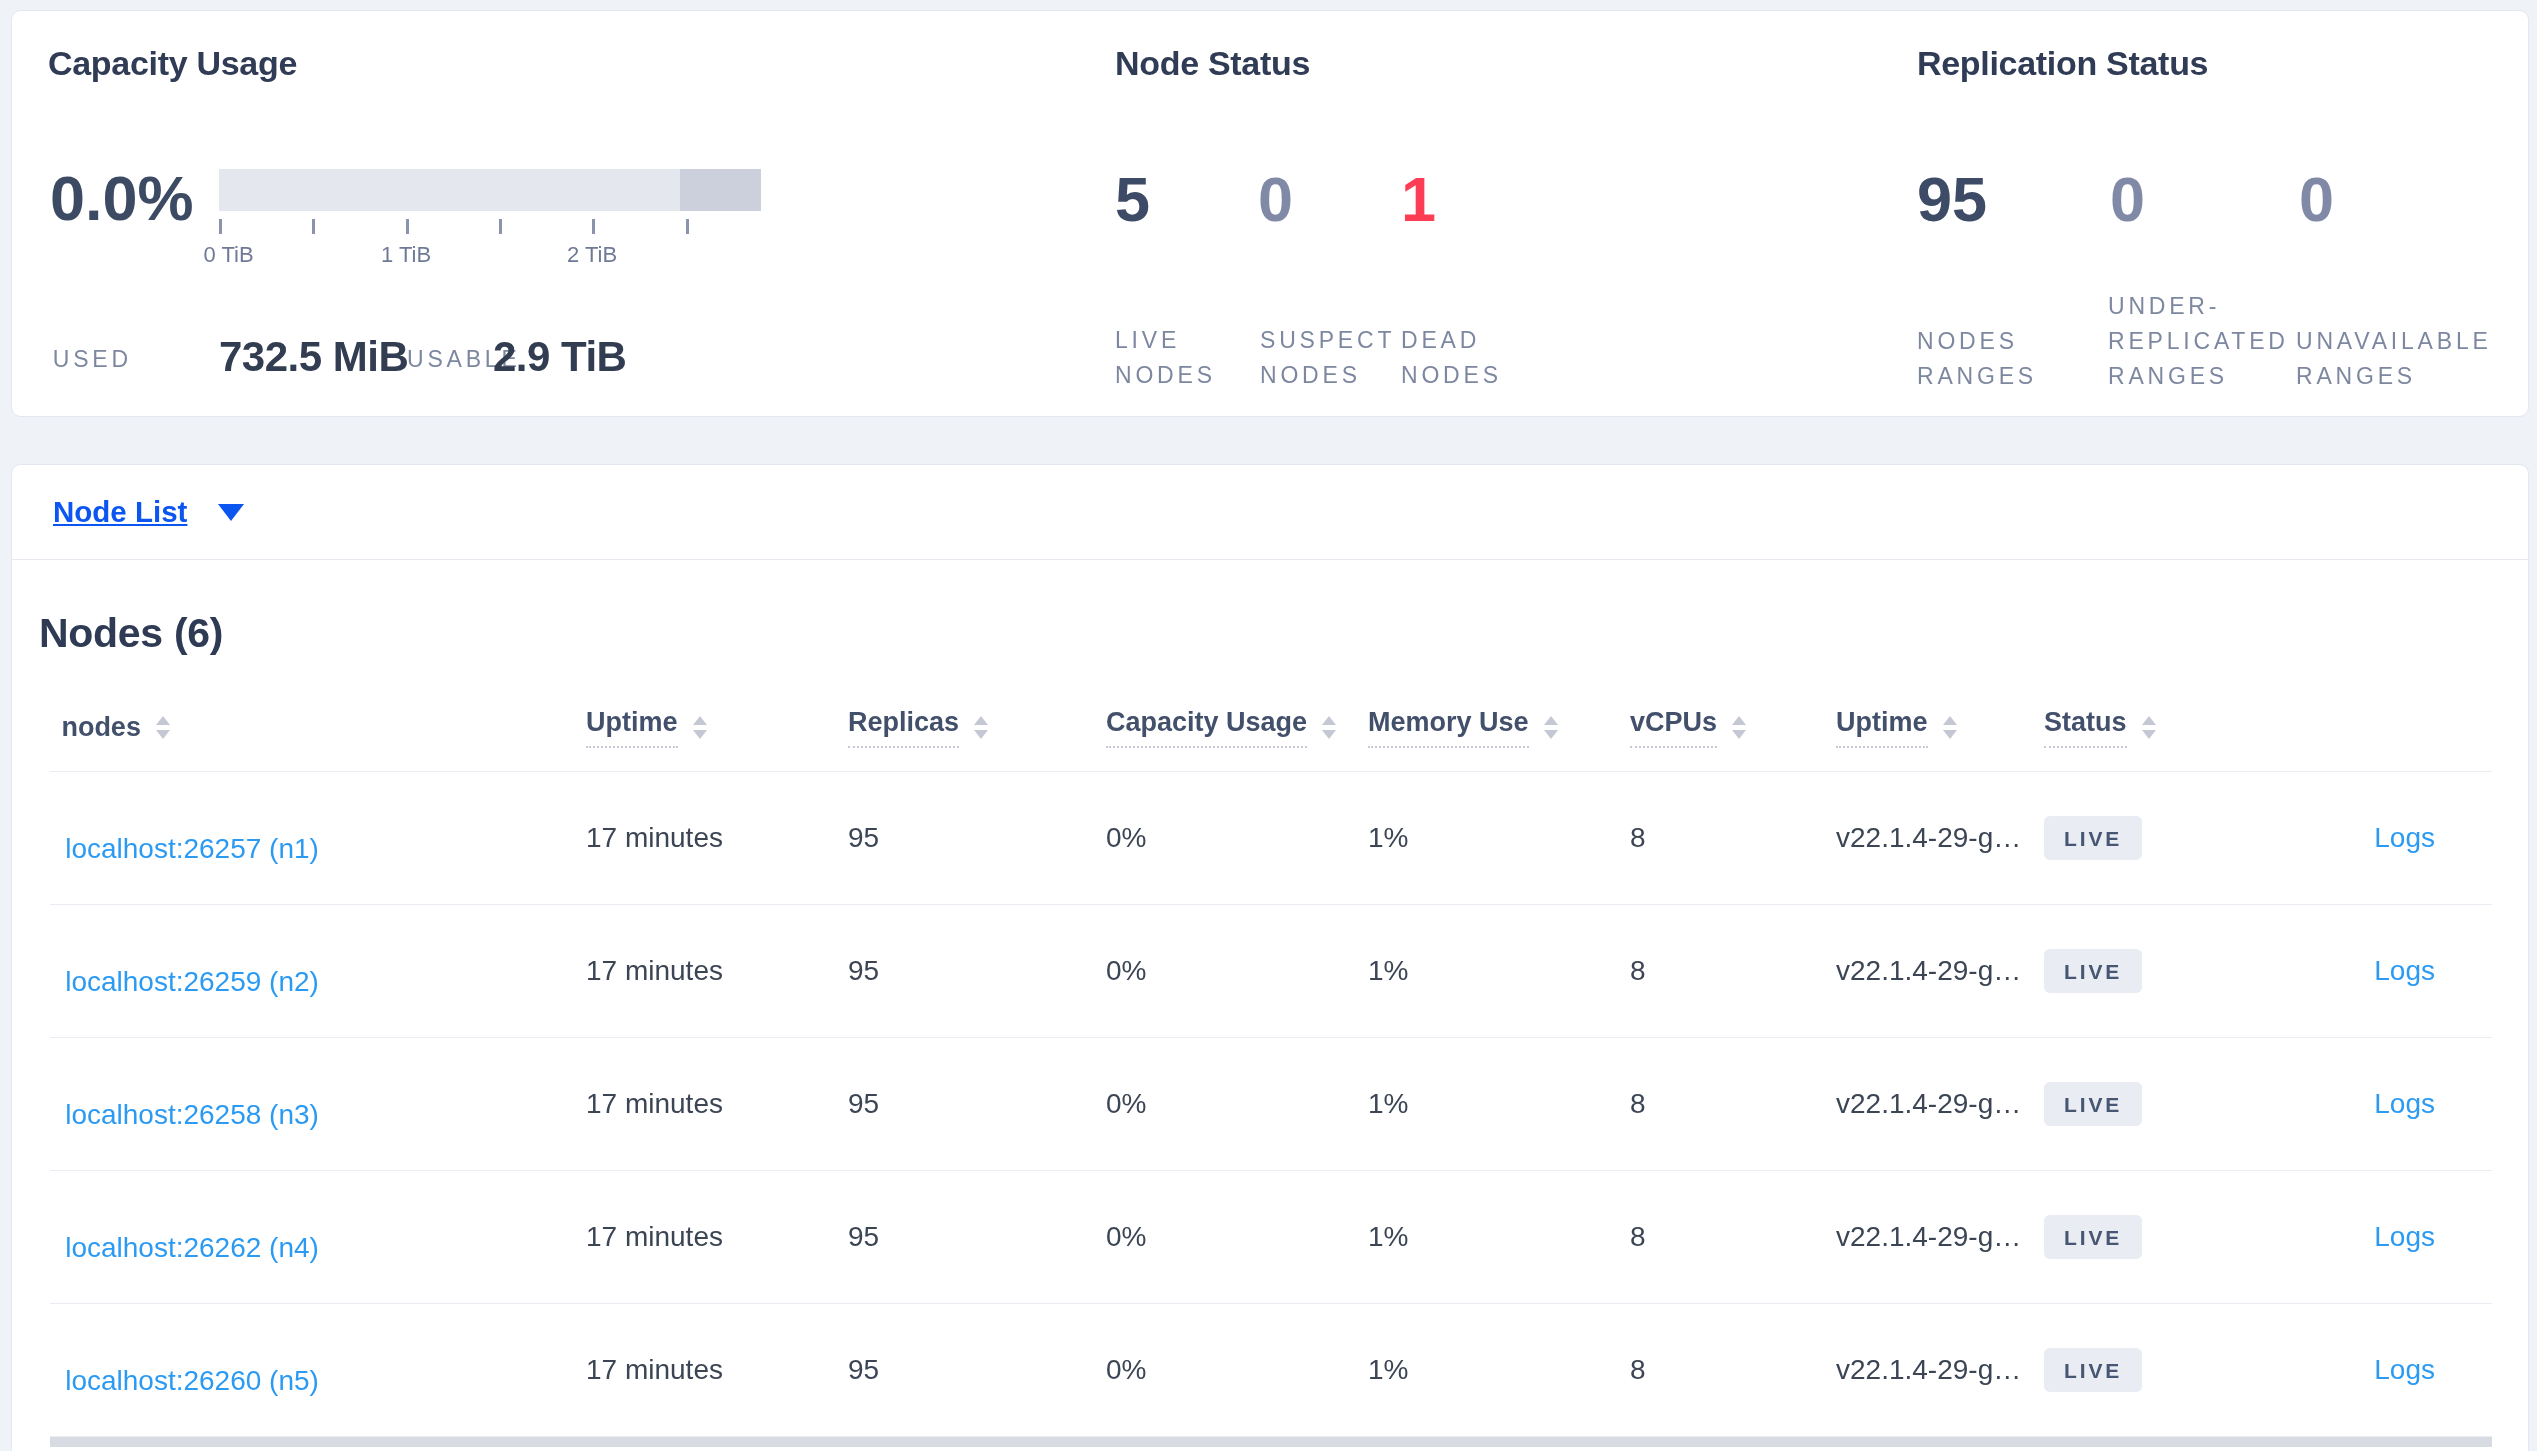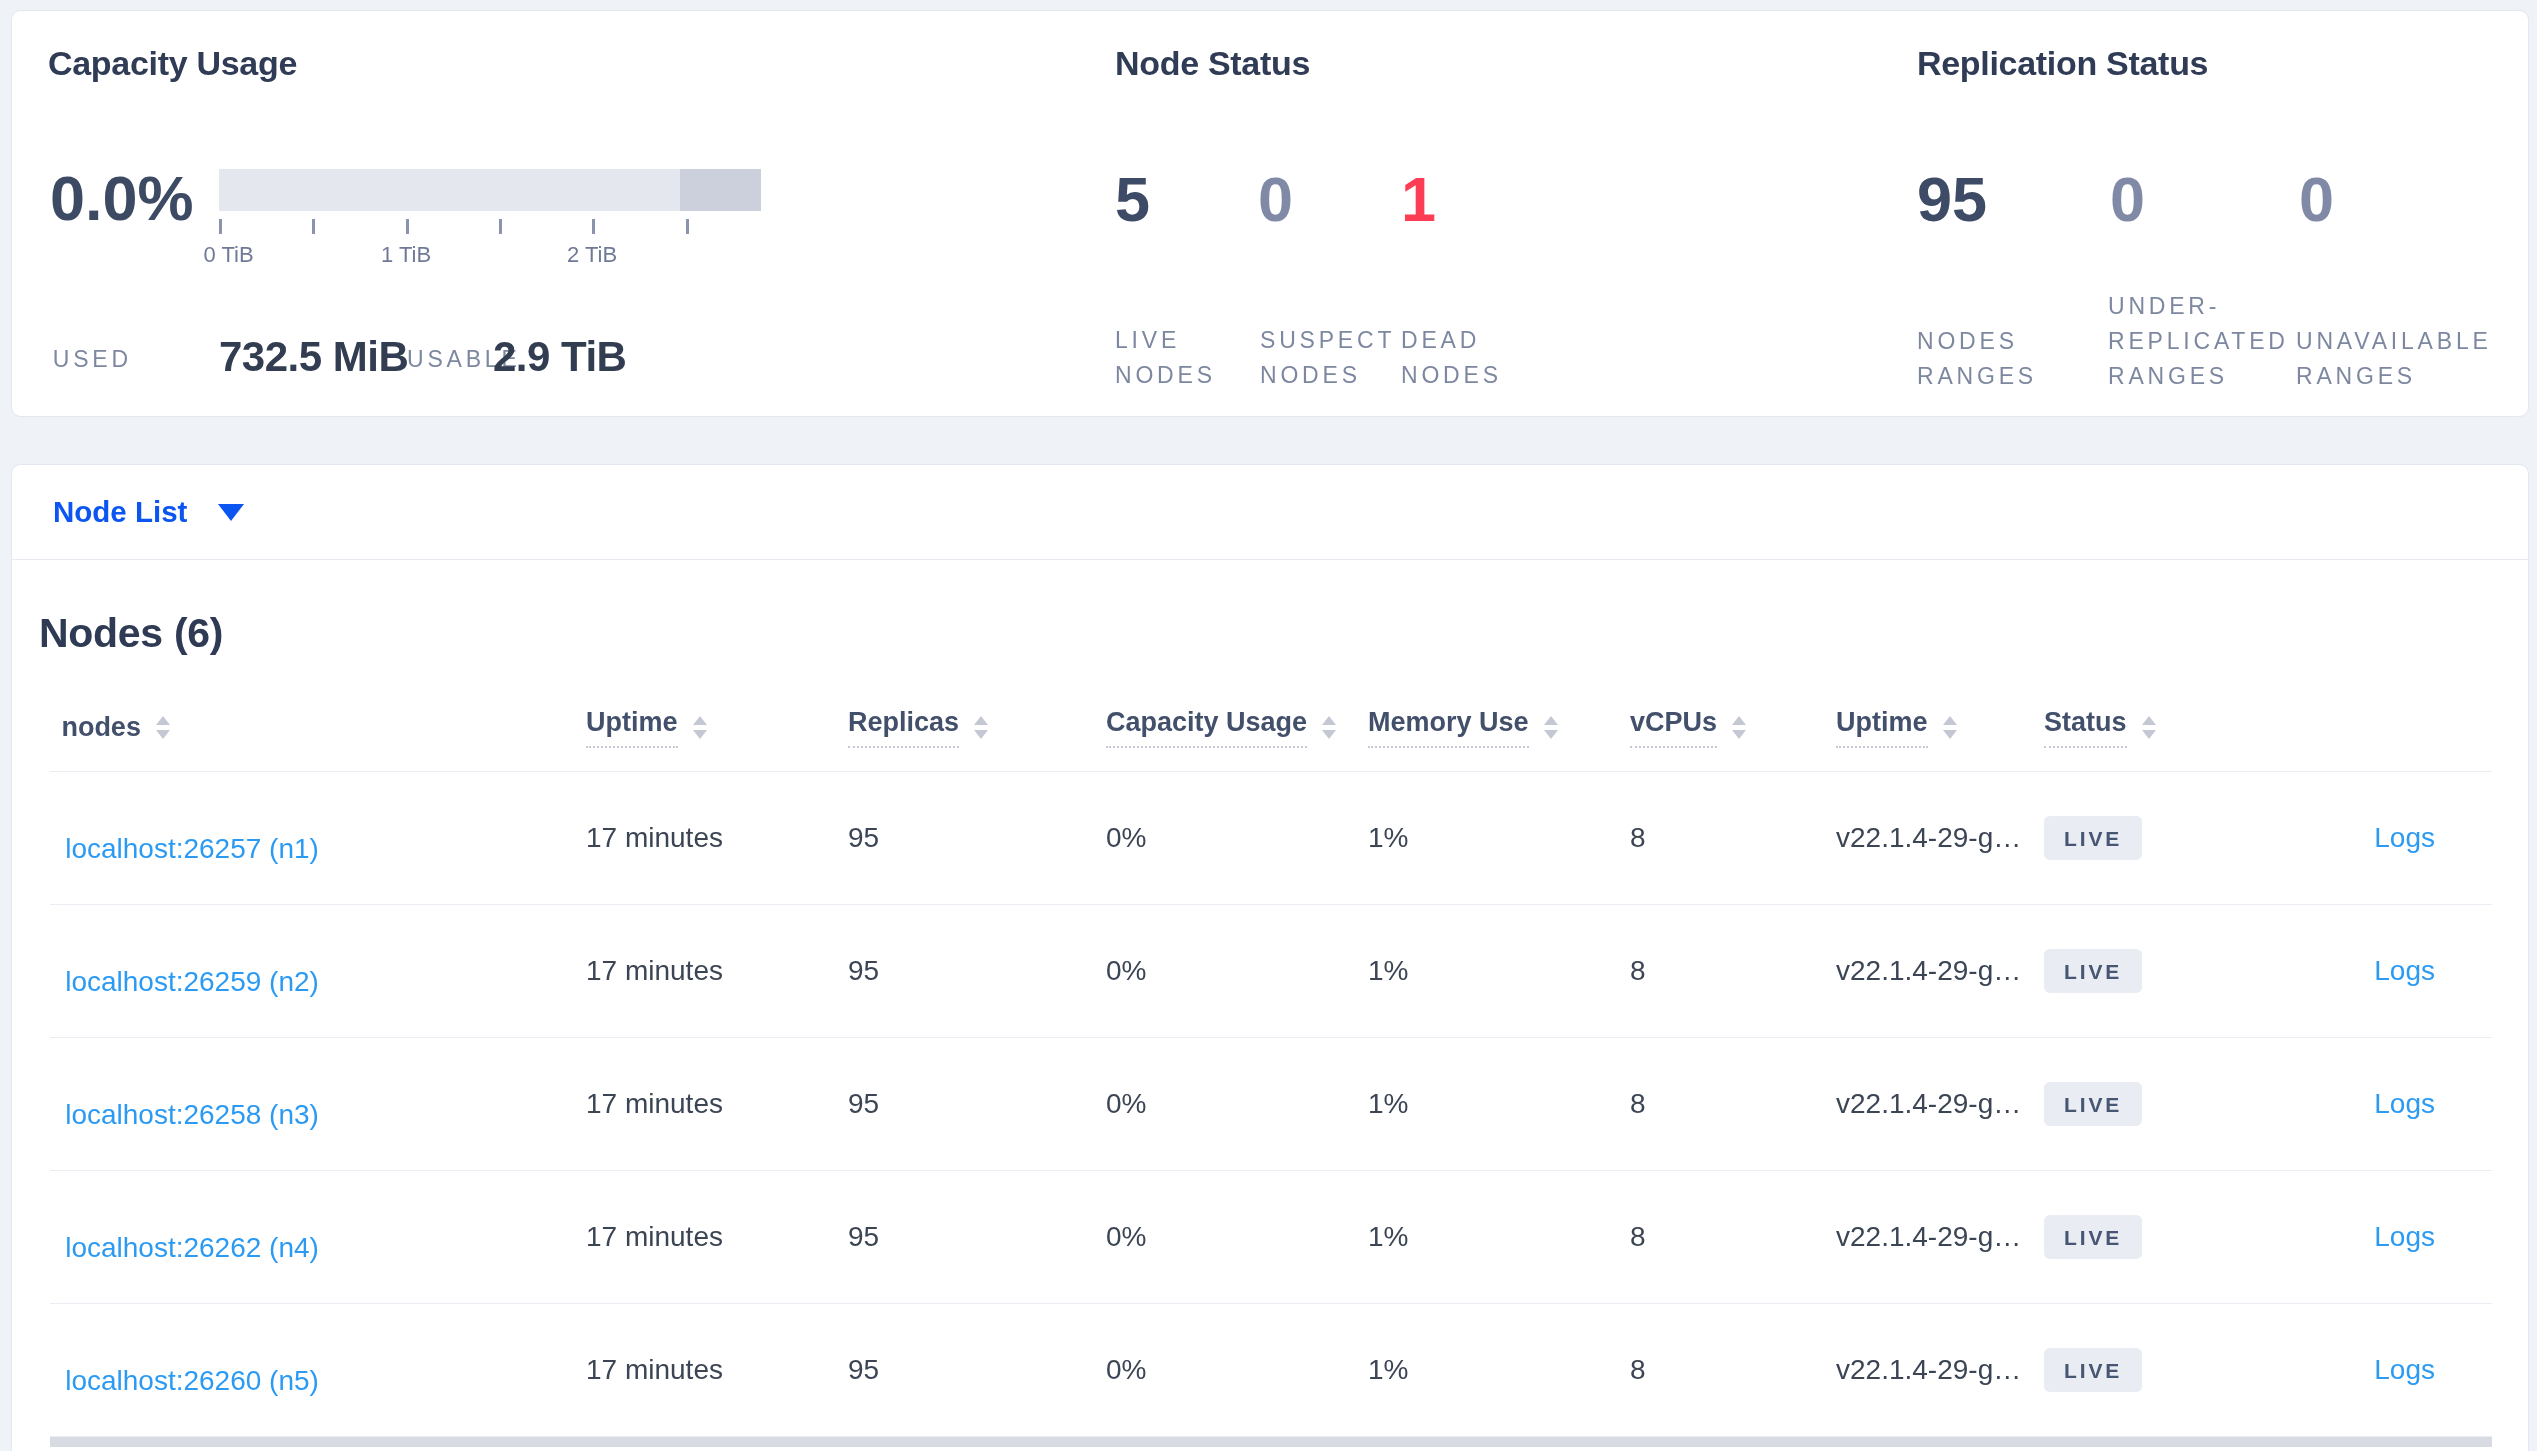--- a/index.html
+++ b/index.html
@@ -67,21 +67,21 @@
     position:absolute; bottom:0;
     font-size:42px; font-weight:700; color:#323d52; letter-spacing:-0.5px;
   }
 
   
   .nodelist-bar {
     height:95px; display:flex; align-items:center;
     padding-left:41px; border-bottom:1.9px solid #e7eaf0;
   }
   .nodelist-trigger { display:flex; align-items:center; cursor:pointer; }
-  .nodelist-label { font-size:29.5px; font-weight:700; color:#0b55f0; }
+  .nodelist-label { font-size:29.5px; font-weight:700; color:#0b55f0;text-decoration:underline; }
   .caret-down {
     margin-left:30.5px; width:0; height:0;
     border-left:13.3px solid transparent; border-right:13.3px solid transparent;
     border-top:17px solid #0b55f0;
   }
 
   .nodes-heading {
     margin:50px 0 0 27px;
     font-size:41px; font-weight:700; color:#2f3b54; letter-spacing:-0.3px;
   }

